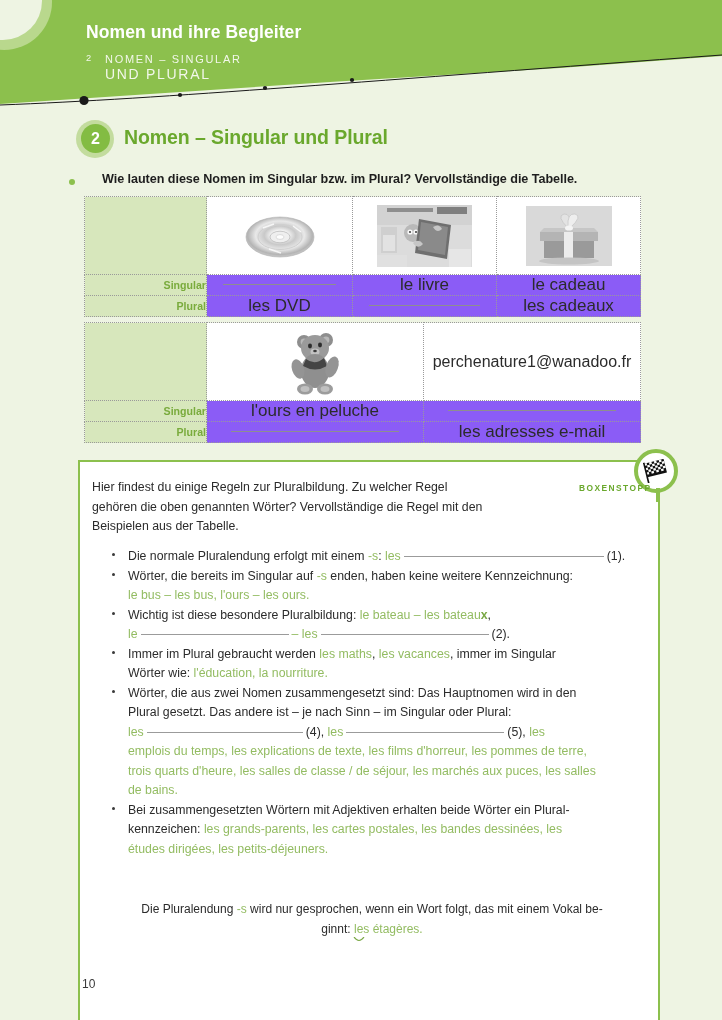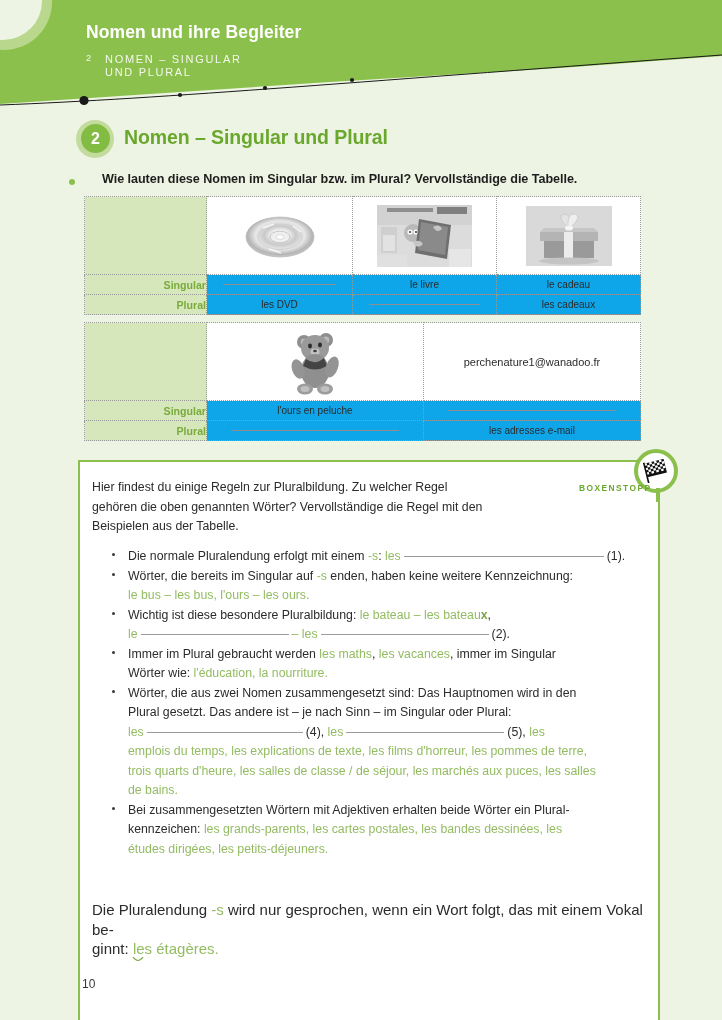--- a/index.html
+++ b/index.html
@@ -37,21 +37,21 @@
   #header-sub-num {
     position:absolute; left:86px; top:53px;
     color:#f2f7ea; font-size:9.3px; letter-spacing:1.7px;
   }
   #header-sub-l1 {
     position:absolute; left:105px; top:53px;
     color:#f2f7ea; font-size:11px; letter-spacing:1.7px;
   }
   #header-sub-l2 {
     position:absolute; left:105px; top:66px;
-    color:#f2f7ea; font-size:11px; letter-spacing:1.7px;
+    color:#f2f7ea; font-size:14px; letter-spacing:1.7px;
   }
 
   
   #sect { position:absolute; left:0; top:120px; width:722px; height:44px; }
   #sect-badge-outer {
     position:absolute; left:76px; top:0; width:38px; height:38px;
     border-radius:50%; background:#c3dc9e;
   }
   #sect-badge-inner {
     position:absolute; left:81px; top:4px; width:29px; height:29px;
@@ -82,28 +82,28 @@
     vertical-align:middle;
     padding:0;
     margin-top:29px;
   }
   .lbl-col { background:#d7e7bc; }
   .lbl {
     text-align:right; padding-right:12px;
     color:#79ab3c; font-size:10.6px; font-weight:bold;
   }
   .pic-cell { background:#ffffff; text-align:center; height:78px; }
-  .ans { background:#0ea5e9; text-align:center; height:20px;
-         font-size:10px; color:#2b2b2b; }
+  .ans { background:#8b5cf6; text-align:center; height:20px;
+         font-size:17px; color:#2b2b2b; }
   .blankline {
     display:inline-block; width:78%; height:1px;
     background:#8e8e8e; vertical-align:middle; margin-bottom:2px;
   }
   .email { background:#ffffff; text-align:center; height:78px;
-           font-size:11px; color:#2b2b2b; }
+           font-size:16px; color:#2b2b2b; }
 
   
   .thumb { display:inline-block; vertical-align:middle; }
 
   
   #box {
     position:absolute; left:78px; top:460px; width:582px; height:632px;
     background:#ffffff; border:2.5px solid #8cc04d;
   }
   #box-flag-circle {
@@ -127,21 +127,21 @@
     border-radius:50%; background:#3a3a3a;
   }
   .fr { color:#93bc62; }
   .fr b { font-weight:bold; color:#7aa846; }
   .dash-blank {
     display:inline-block; height:1px; background:#9b9b9b;
     vertical-align:3px; margin:0 3px;
   }
   #closing {
     position:absolute; left:12px; top:438px; width:560px;
-    color:#2b2b2b; font-size:15px; line-height:19.5px;
+    color:#2b2b2b; font-size:12px; line-height:19.5px;text-align:center;
   }
   .liaison { position:relative; display:inline-block; }
   .liaison svg { position:absolute; left:-2px; bottom:-5px; }
 
   
   #pageno {
     position:absolute; left:82px; top:977px;
     color:#3a3a3a; font-size:12px;
   }
 </style>

